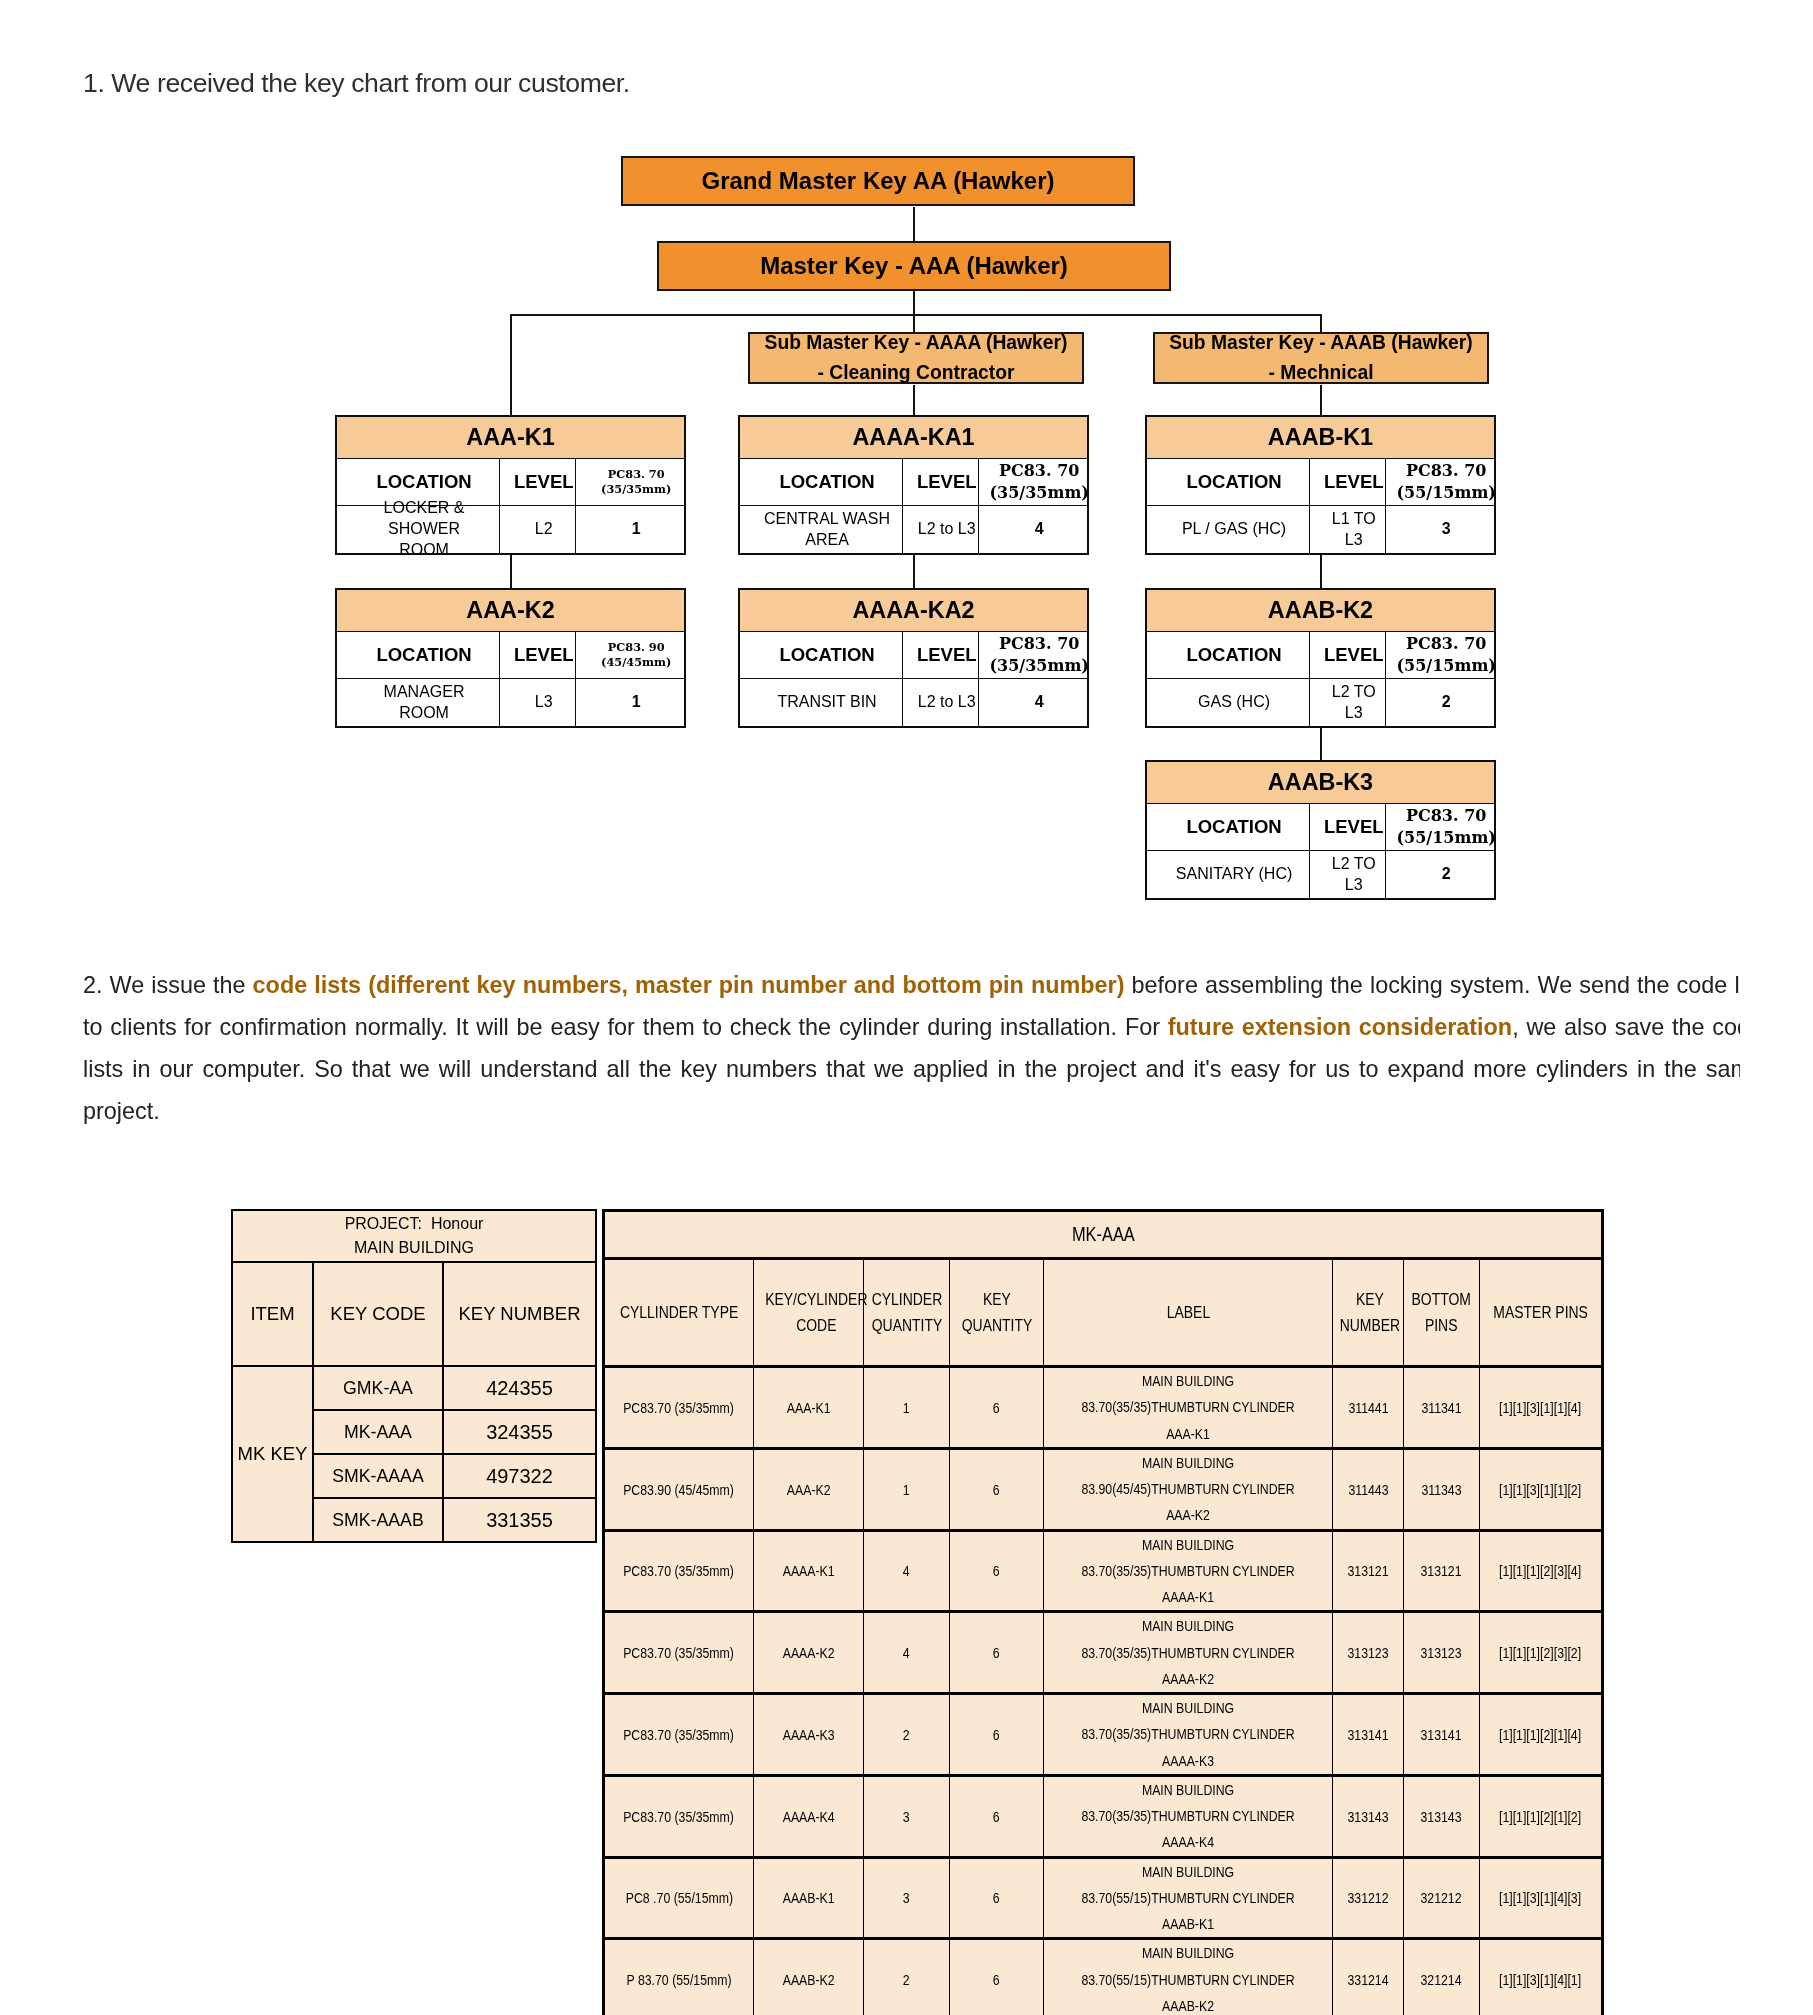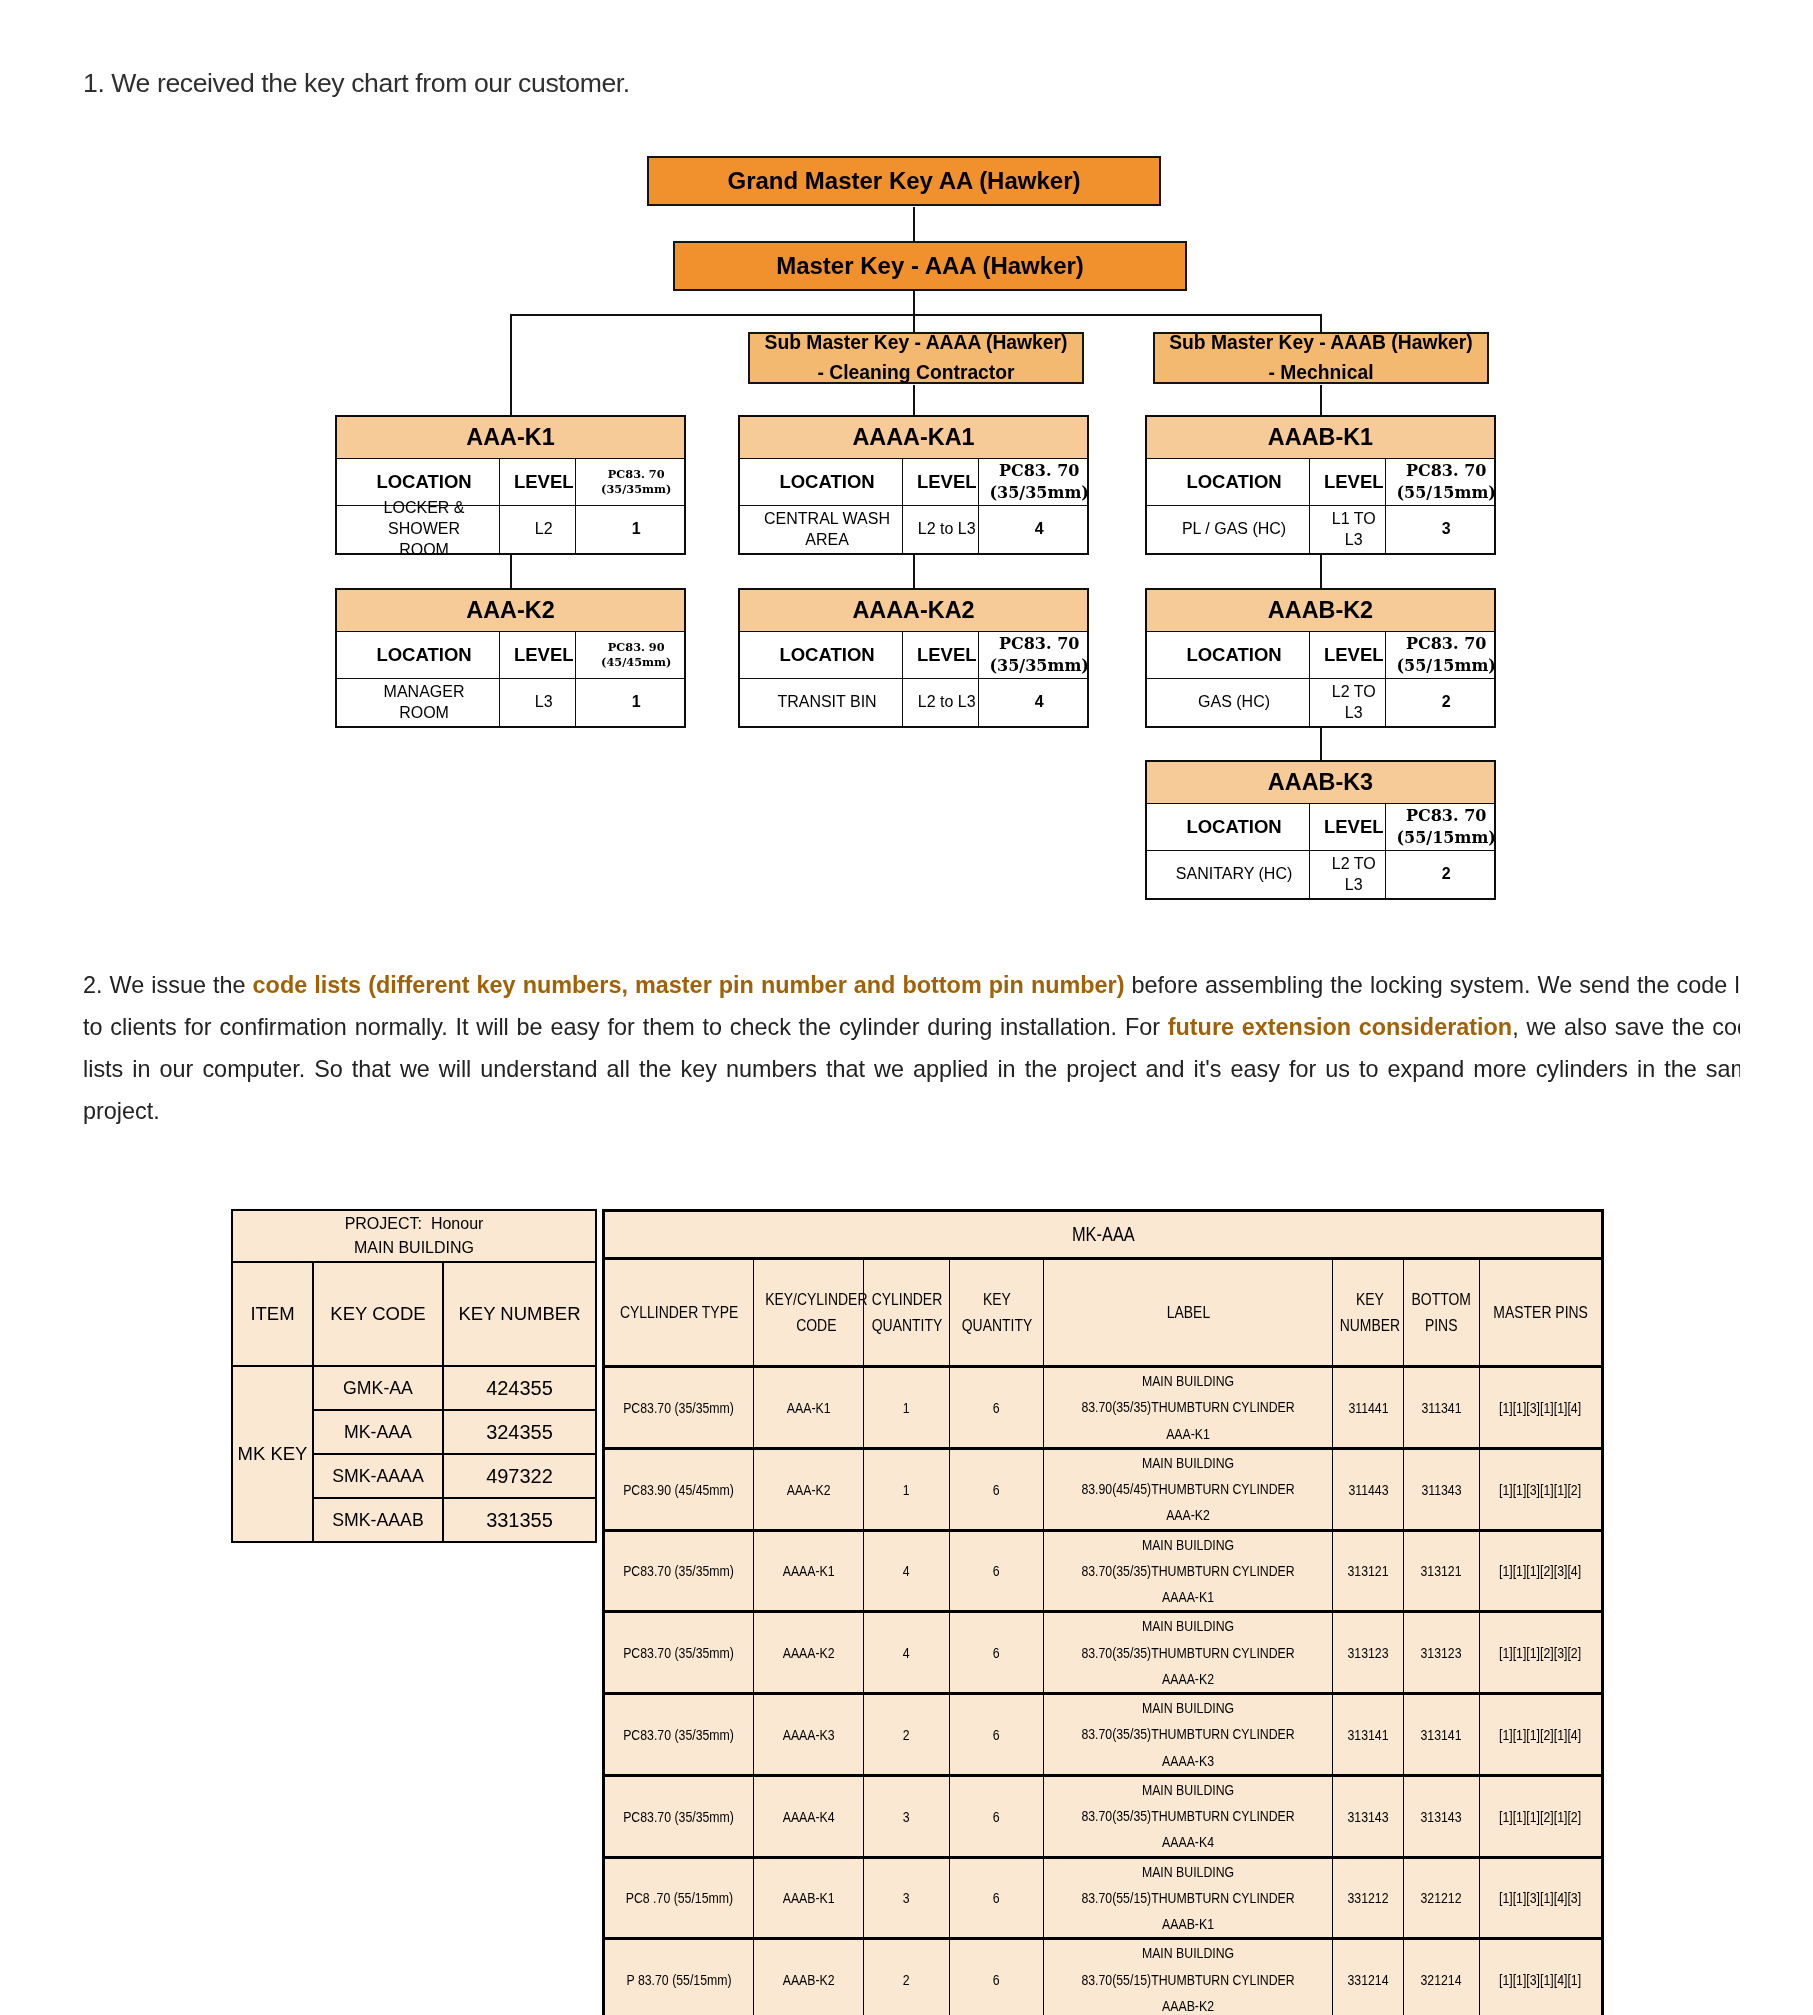--- a/index.html
+++ b/index.html
@@ -59,24 +59,24 @@
         white-space:pre-line;}
 </style>
 </head>
 <body>
 
 <div id="page">
 
   <div id="step1-heading">1. We received the key chart from our customer.</div>
 
   <div>
-    <div class="node node-dark" style="left:647px;top:156px;width:514px;height:50px;align-items:center;">
+    <div class="node node-dark" style="left:621px;top:156px;width:514px;height:50px;align-items:center;">
       <span>Grand Master Key AA (Hawker)</span>
     </div>
-    <div class="node node-dark" style="left:673px;top:241px;width:514px;height:50px;">
+    <div class="node node-dark" style="left:657px;top:241px;width:514px;height:50px;">
       <span>Master Key - AAA (Hawker)</span>
     </div>
 
     <div class="vline" style="left:913px;top:207px;height:34px;"></div>
     <div class="vline" style="left:913px;top:291px;height:41px;"></div>
     <div class="hline" style="left:510px;top:314px;width:811px;"></div>
     <div class="vline" style="left:510px;top:314px;height:102px;"></div>
     <div class="vline" style="left:1320px;top:314px;height:19px;"></div>
     <div class="vline" style="left:913px;top:385px;height:30px;"></div>
     <div class="vline" style="left:1320px;top:385px;height:30px;"></div>

